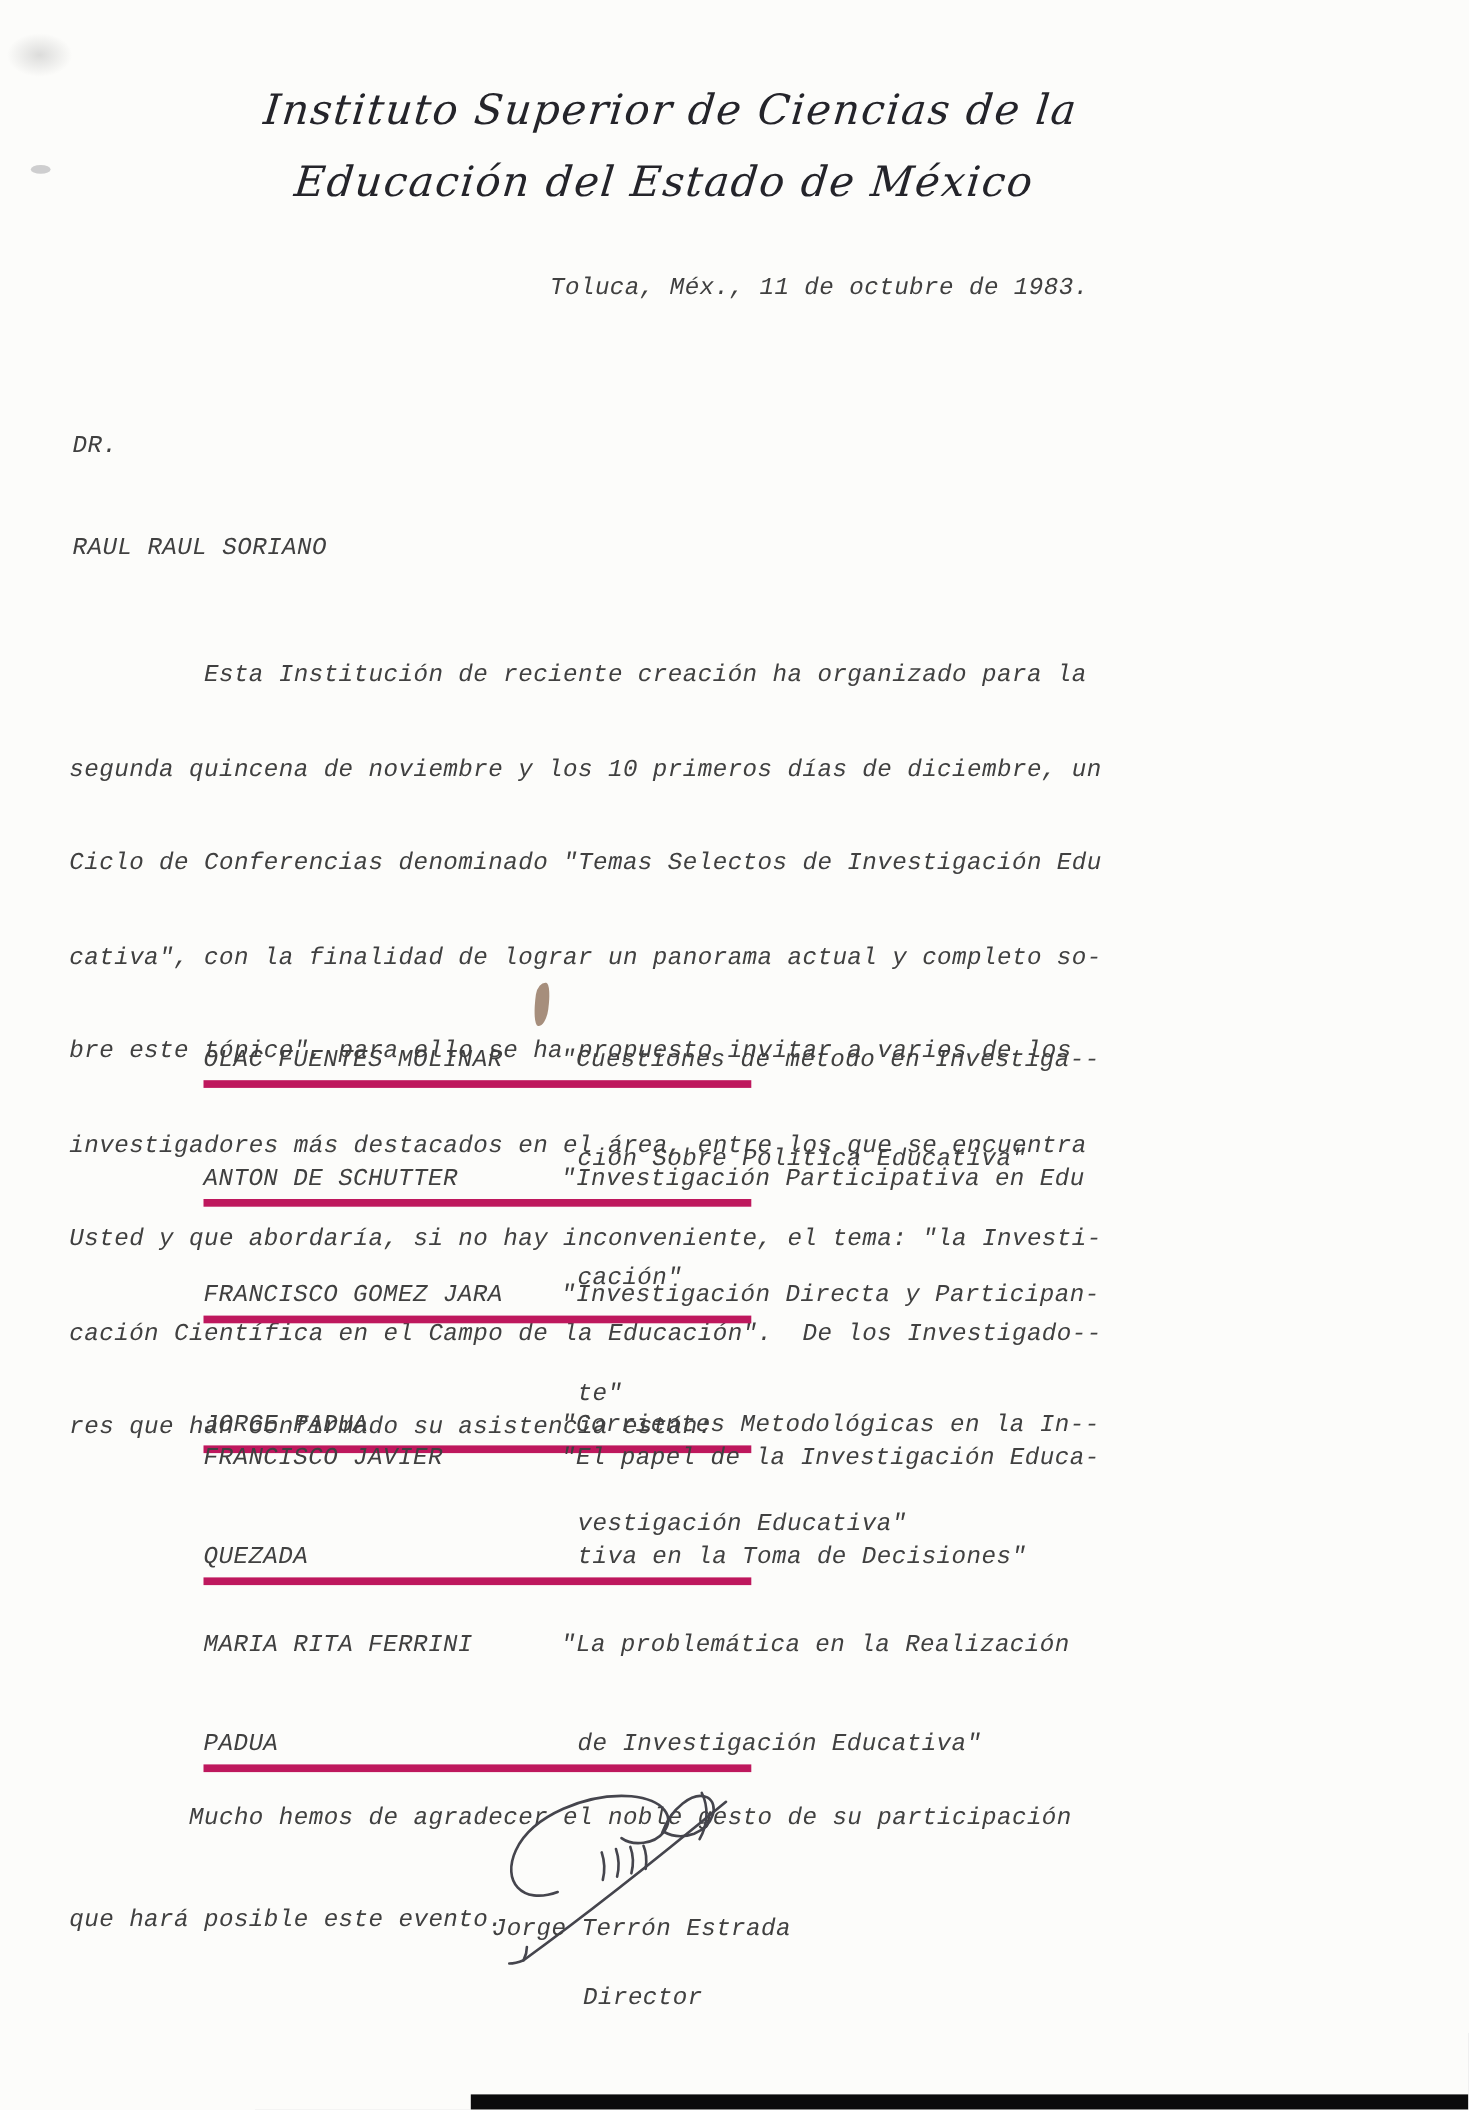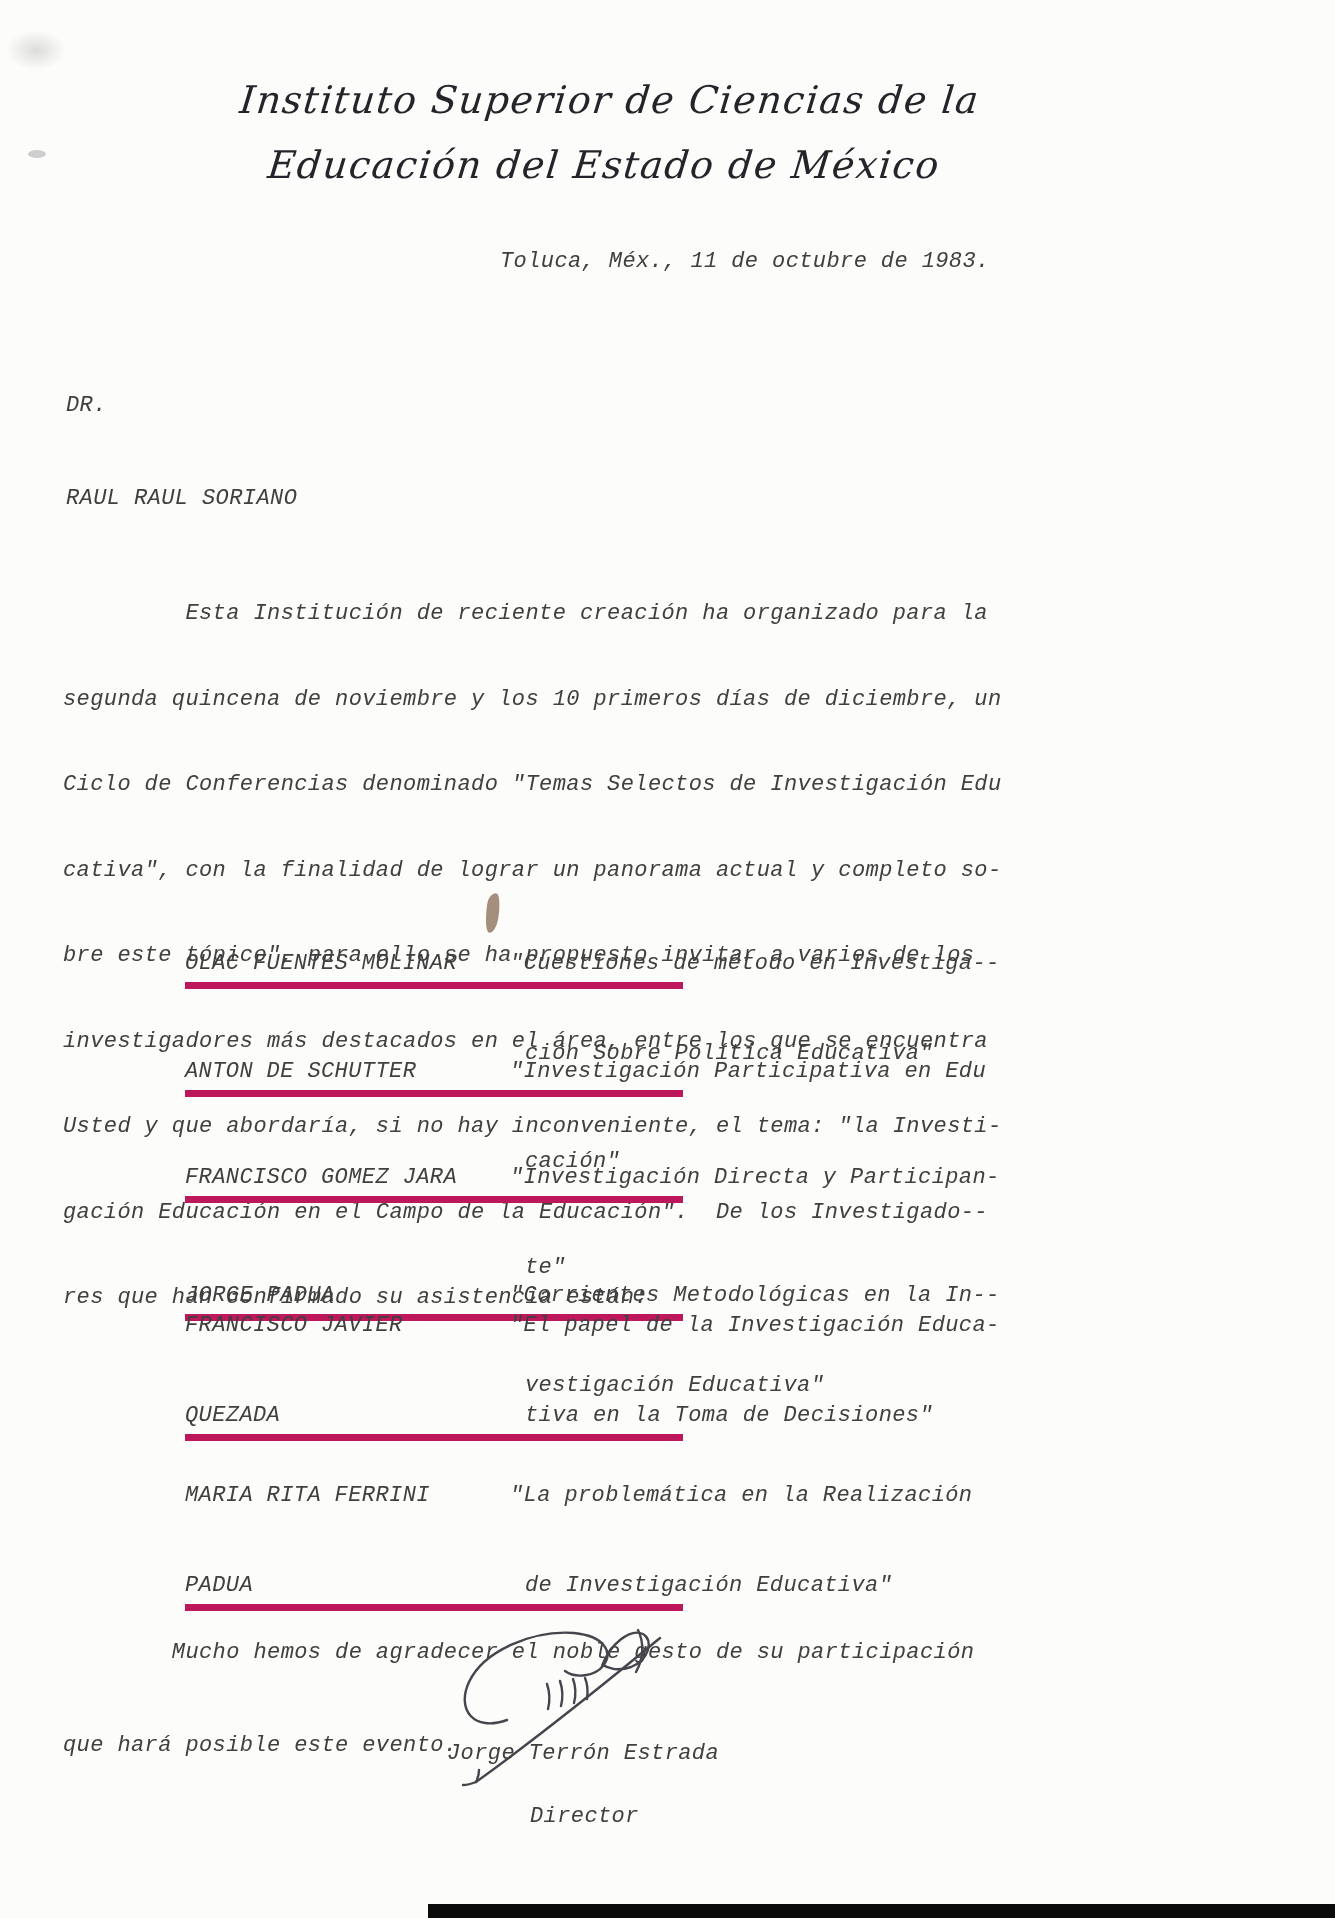--- a/index.html
+++ b/index.html
@@ -95,21 +95,21 @@
   </div>
 
   <div class="tw body-block">
     <div>         Esta Institución de reciente creación ha organizado para la</div>
     <div>segunda quincena de noviembre y los 10 primeros días de diciembre, un</div>
     <div>Ciclo de Conferencias denominado "Temas Selectos de Investigación Edu</div>
     <div>cativa", con la finalidad de lograr un panorama actual y completo so-</div>
     <div>bre este tópico", para ello se ha propuesto invitar a varios de los</div>
     <div>investigadores más destacados en el área, entre los que se encuentra</div>
     <div>Usted y que abordaría, si no hay inconveniente, el tema: "la Investi-</div>
-    <div>gación Educación en el Campo de la Educación".  De los Investigado--</div>
+    <div>cación Científica en el Campo de la Educación".  De los Investigado--</div>
     <div>res que han confirmado su asistencia están:</div>
   </div>
 
   <div class="speaker-row tw" style="top:890px;">
     <div class="sp-names">
       <div class="sp-name-line sp-underline">OLAC FUENTES MOLINAR</div>
     </div>
     <div class="sp-topics">
       <div class="sp-topic-line">"Cuestiones de método en Investiga--</div>
       <div class="sp-topic-line cont">ción Sobre Política Educativa"</div>

